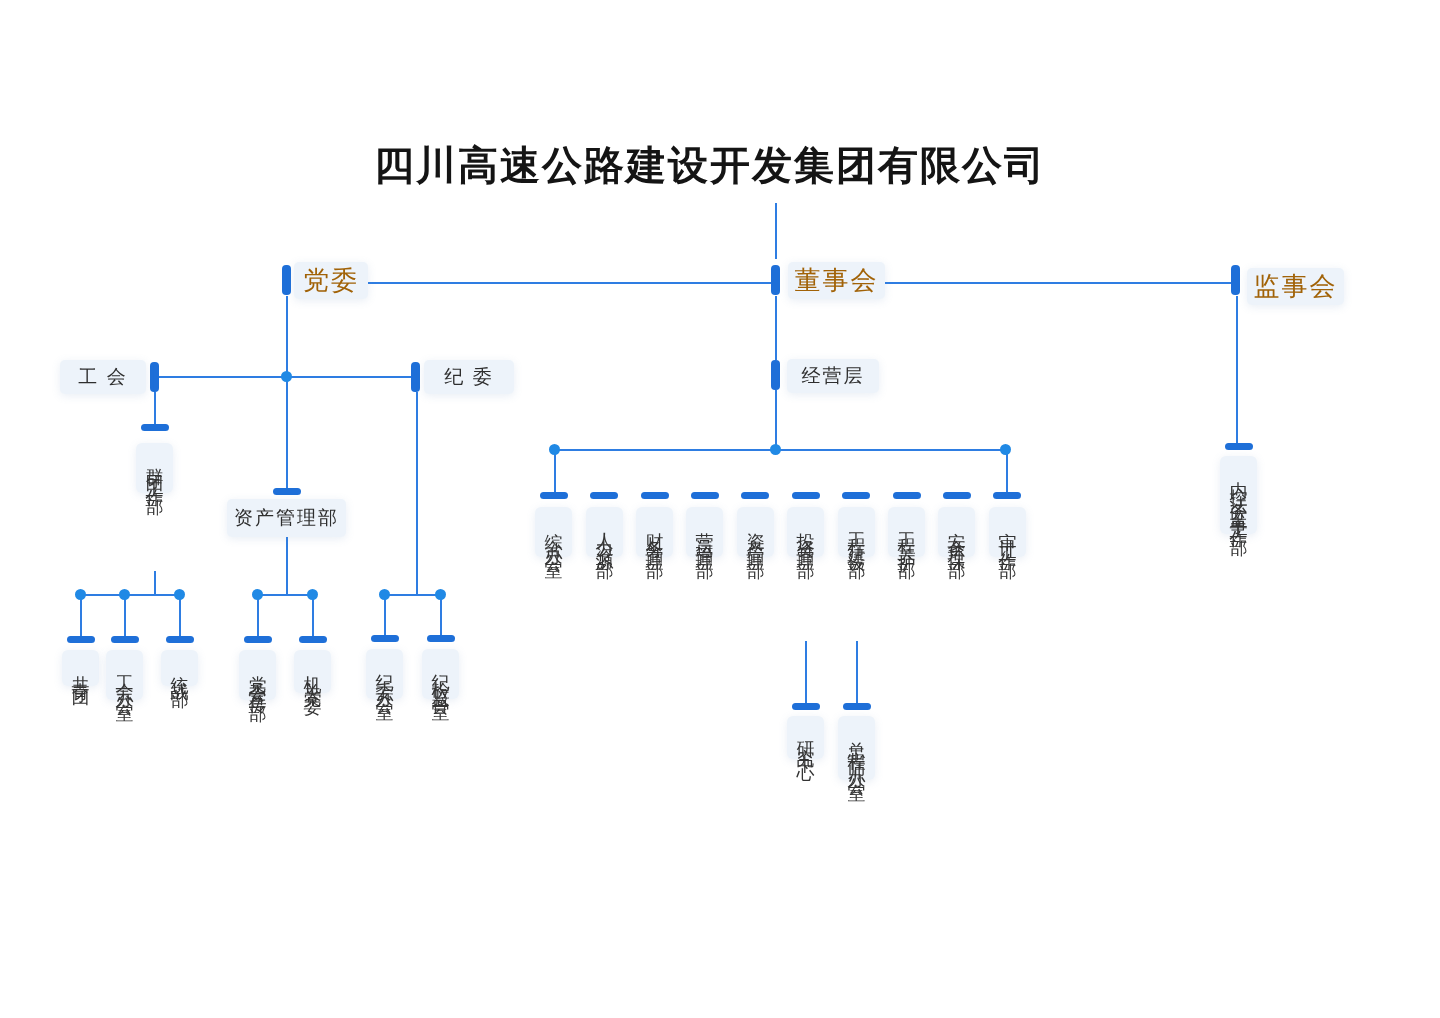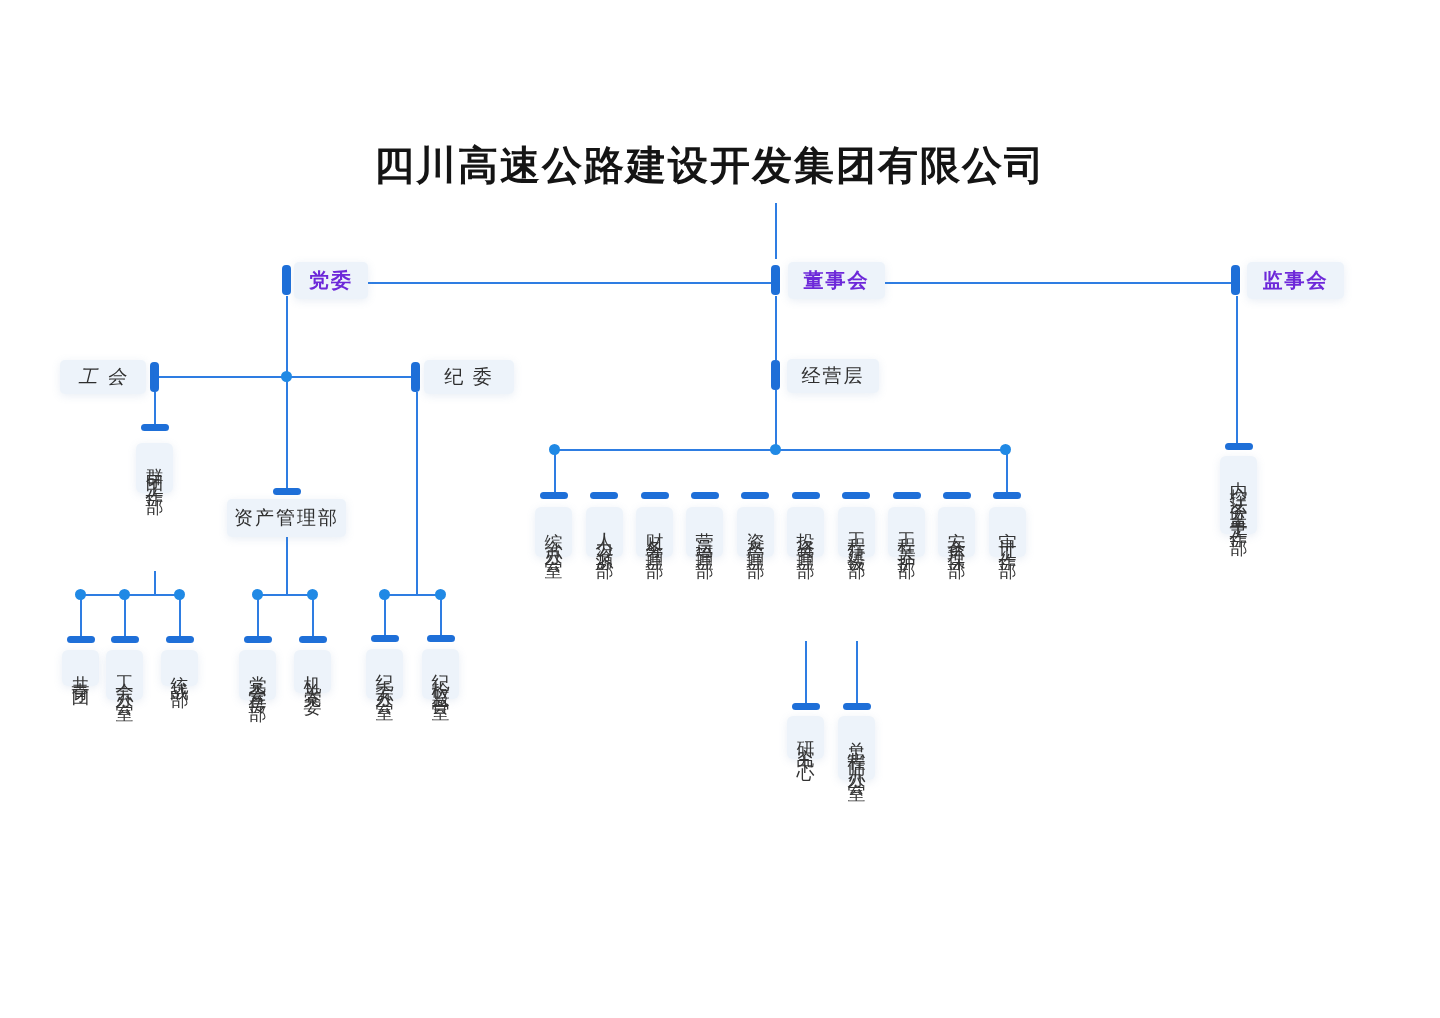--- a/index.html
+++ b/index.html
@@ -15,21 +15,21 @@
   .hl{position:absolute;height:2px;background:var(--line,#2e7de2);}
   .dot{position:absolute;width:11px;height:11px;border-radius:50%;background:var(--dot,#2089e5);}
   .vbar{position:absolute;width:9px;height:30px;border-radius:4px;background:var(--bar,#1e6fd8);}
   .hbar{position:absolute;width:28px;height:7px;border-radius:3.5px;background:var(--bar,#1e6fd8);}
   .hnode{
     position:absolute;display:flex;align-items:center;justify-content:center;
     background:var(--node-bg,#edf3fa);border-radius:5px;color:#2e2e2e;
     font-size:19px;letter-spacing:2px;box-shadow:0 2px 8px rgba(120,150,190,.16);
     white-space:pre;
   }
-  .hnode.bold{font-weight:bold;font-size:20px;color:#6d28d9;}
+  .hnode.bold{font-weight:normal;font-size:26px;color:#a16207;}
   .vnode{
     position:absolute;width:37px;display:flex;justify-content:center;
     background:var(--node-bg,#edf3fa);border-radius:6px;
     box-shadow:0 2px 8px rgba(120,150,190,.16);
   }
   .vnode span{
     writing-mode:vertical-rl;text-orientation:upright;
     letter-spacing:7px;padding:11px 0 4px;font-size:18px;color:#333;
   }
 </style>
@@ -110,22 +110,22 @@
 <div class="hbar" style="left:842px;top:492px;"></div>
 <div class="hbar" style="left:893px;top:492px;"></div>
 <div class="hbar" style="left:943px;top:492px;"></div>
 <div class="hbar" style="left:993px;top:492px;"></div>
 <div class="hbar" style="left:792px;top:703px;"></div>
 <div class="hbar" style="left:843px;top:703px;"></div>
 <div class="hbar" style="left:1225px;top:443px;"></div>
 
 <div class="hnode bold" style="left:294px;top:262px;width:74px;height:37px;">党委</div>
 <div class="hnode bold" style="left:788px;top:262px;width:97px;height:37px;">董事会</div>
-<div class="hnode bold" style="left:1247px;top:262px;width:97px;height:37px;">监事会</div>
-<div class="hnode" style="left:60px;top:360px;width:86px;height:34px;font-style:italic;">工 会</div>
+<div class="hnode bold" style="left:1247px;top:268px;width:97px;height:37px;">监事会</div>
+<div class="hnode" style="left:60px;top:360px;width:86px;height:34px;">工 会</div>
 <div class="hnode" style="left:424px;top:360px;width:90px;height:34px;">纪 委</div>
 <div class="hnode" style="left:787px;top:359px;width:92px;height:34px;">经营层</div>
 <div class="hnode" style="left:227px;top:499px;width:119px;height:38px;">资产管理部</div>
 
 <div class="vnode" style="left:136px;top:443px;">
     <span>群团工作部</span>
   </div>
 
 <div class="vnode" style="left:62px;top:650px;">
     <span>共青团</span>

